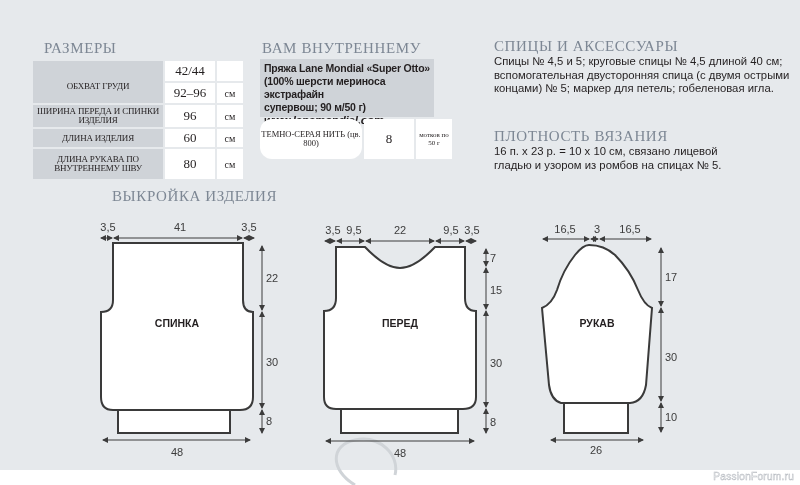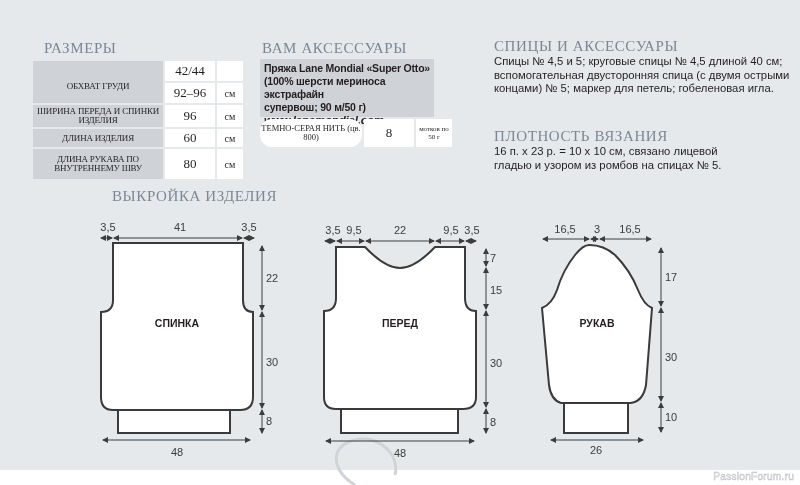--- a/index.html
+++ b/index.html
@@ -17,21 +17,21 @@
   .sizes td.lbl { background: #cfd3d8; width: 130px; font-size: 9px; line-height: 9px; letter-spacing: -0.2px; }
   .sizes td.val { background: #ffffff; width: 50px; font-size: 13px; }
   .sizes td.unit { background: #ffffff; width: 26px; font-size: 10px; }
 
   
   .yarn-box { position: absolute; left: 260px; top: 59px; width: 174px; height: 58px; background: #cfd3d8; padding: 3px 4px; font-size: 10.5px; line-height: 13px; font-weight: bold; font-family: "Liberation Sans", sans-serif; letter-spacing: -0.2px; }
   .yarn-box .url { font-style: italic; font-size: 11.5px; }
   .yarn-table { position: absolute; left: 258px; top: 117px; }
   .yarn-table table { border-collapse: separate; border-spacing: 2px; font-family: "Liberation Serif", serif; }
   .yarn-table td { background: #ffffff; text-align: center; vertical-align: middle; }
-  .yarn-table td.yl { width: 102px; height: 28px; font-size: 8.5px; line-height: 9px; border-radius: 12px; }
+  .yarn-table td.yl { width: 102px; height: 40px; font-size: 8.5px; line-height: 9px; border-radius: 12px; }
   .yarn-table td.yv { width: 50px; font-size: 13px; }
   .yarn-table td.yu { width: 36px; font-size: 7px; line-height: 8px; }
 
   .para { position: absolute; font-size: 11.3px; line-height: 13.5px; color: #231f20; font-family: "Liberation Sans", sans-serif; }
 
   svg.diagram { position: absolute; left: 0; top: 0; }
   .dim { font-family: "Liberation Sans", sans-serif; font-size: 11px; fill: #3c3c3c; }
   .piece-label { font-family: "Liberation Sans", sans-serif; font-size: 10.5px; font-weight: bold; fill: #231f20; }
   .watermark { position: absolute; right: 6px; top: 471px; font-size: 10px; color: #ffffff; font-family: "Liberation Sans", sans-serif; -webkit-text-stroke: 0.5px #b8bcc2; letter-spacing: 0.3px; }
 </style>
@@ -66,21 +66,21 @@
     </tr>
     <tr style="height:30px;">
       <td class="lbl">ДЛИНА РУКАВА ПО ВНУТРЕННЕМУ ШВУ</td>
       <td class="val">80</td>
       <td class="unit">см</td>
     </tr>
   </tbody>
     </table>
 </div>
 
-<div class="heading" style="left:262px; top:40px;">ВАМ АКСЕССУАРЫ</div>
+<div class="heading" style="left:262px; top:40px;">ВАМ ВНУТРЕННЕМУ</div>
 <div class="yarn-box">
   <div>Пряжа Lane Mondial «Super Otto»</div>
   <div>(100% шерсти мериноса экстрафайн</div>
   <div>супервош; 90 м/50 г)</div>
   <div class="url">www.lanemondial.com</div>
 </div>
 <div class="yarn-table">
   <table>
     <tbody>
         <tr>

